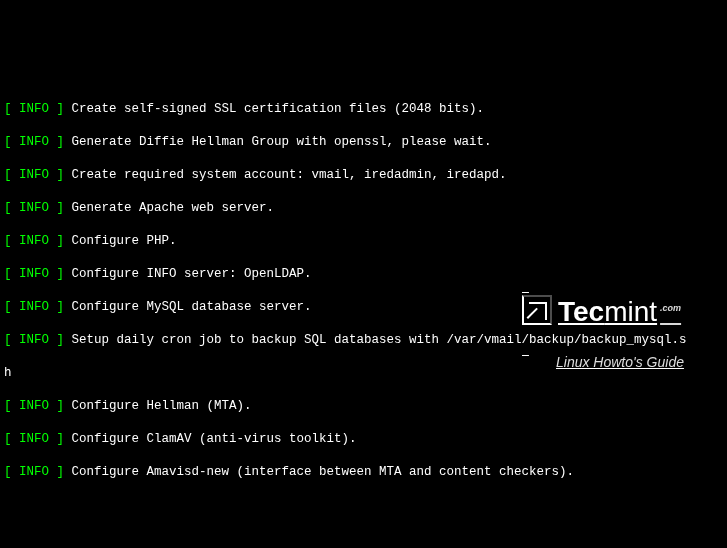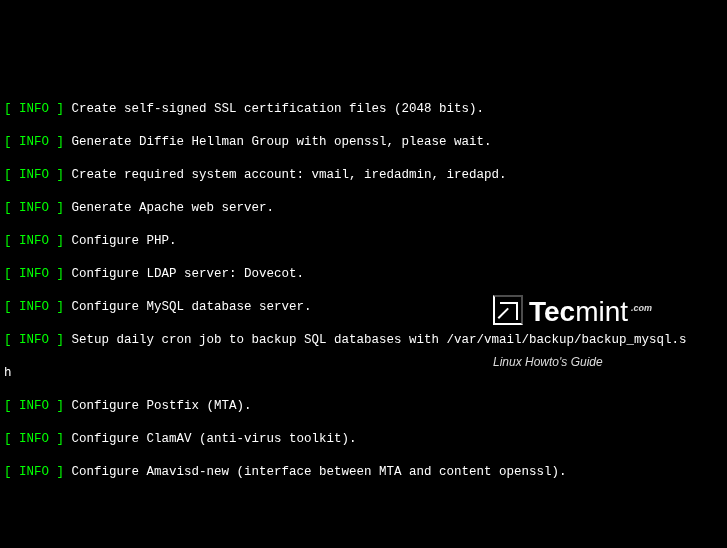--- a/index.html
+++ b/index.html
@@ -17,24 +17,25 @@
   }
   .screen {
     padding: 2px 4px;
   }
   .green { color: #00ff00; }
   .white { color: #ffffff; }
   .line { display: block; }
   .watermark {
     position: absolute;
     top: 262px;
-    left: 493px;
+    left: 522px;
     color: #fff;
     font-family: Arial, Helvetica, sans-serif;
     pointer-events: none;
+    text-decoration: underline;
   }
   .wm-main { display: flex; align-items: center; }
   .wm-icon {
     width: 26px; height: 26px;
     border: 2px solid #fff;
     border-top-color: rgba(255,255,255,0.3);
     border-right-color: rgba(255,255,255,0.3);
     position: relative;
     margin-right: 6px;
   }
@@ -50,40 +51,40 @@
     position: absolute;
     left: 4px; bottom: 4px;
     width: 14px; height: 2px;
     background: #fff;
     transform: rotate(-45deg);
     transform-origin: left bottom;
   }
   .wm-text { font-size: 28px; font-weight: 600; letter-spacing: 0px; }
   .wm-text .light { font-weight: 300; }
   .wm-com { font-size: 9px; margin-left: 3px; vertical-align: 10px; opacity: .85; font-style: italic;}
-  .wm-sub { font-size: 12px; margin-top: -4px; font-style: italic; color: #ddd; }
+  .wm-sub { font-size: 14px; margin-left: 34px; margin-top: -4px; font-style: italic; color: #ddd; }
 </style>
 </head>
 <body>
 
 
 
 <div class="screen">
 <span class="line"><span class="green">[ INFO ]</span><span class="white"> Create self-signed SSL certification files (2048 bits).</span></span>
 <span class="line"><span class="green">[ INFO ]</span><span class="white"> Generate Diffie Hellman Group with openssl, please wait.</span></span>
 <span class="line"><span class="green">[ INFO ]</span><span class="white"> Create required system account: vmail, iredadmin, iredapd.</span></span>
 <span class="line"><span class="green">[ INFO ]</span><span class="white"> Generate Apache web server.</span></span>
 <span class="line"><span class="green">[ INFO ]</span><span class="white"> Configure PHP.</span></span>
-<span class="line"><span class="green">[ INFO ]</span><span class="white"> Configure LDAP server: Dovecot.</span></span>
+<span class="line"><span class="green">[ INFO ]</span><span class="white"> Configure INFO server: OpenLDAP.</span></span>
 <span class="line"><span class="green">[ INFO ]</span><span class="white"> Configure MySQL database server.</span></span>
 <span class="line"><span class="green">[ INFO ]</span><span class="white"> Setup daily cron job to backup SQL databases with /var/vmail/backup/backup_mysql.s</span></span>
 <span class="line"><span class="white">h</span></span>
-<span class="line"><span class="green">[ INFO ]</span><span class="white"> Configure Postfix (MTA).</span></span>
+<span class="line"><span class="green">[ INFO ]</span><span class="white"> Configure Hellman (MTA).</span></span>
 <span class="line"><span class="green">[ INFO ]</span><span class="white"> Configure ClamAV (anti-virus toolkit).</span></span>
-<span class="line"><span class="green">[ INFO ]</span><span class="white"> Configure Amavisd-new (interface between MTA and content openssl).</span></span>
+<span class="line"><span class="green">[ INFO ]</span><span class="white"> Configure Amavisd-new (interface between MTA and content checkers).</span></span>
 
 
 
 
 
 
 
 
 
 

